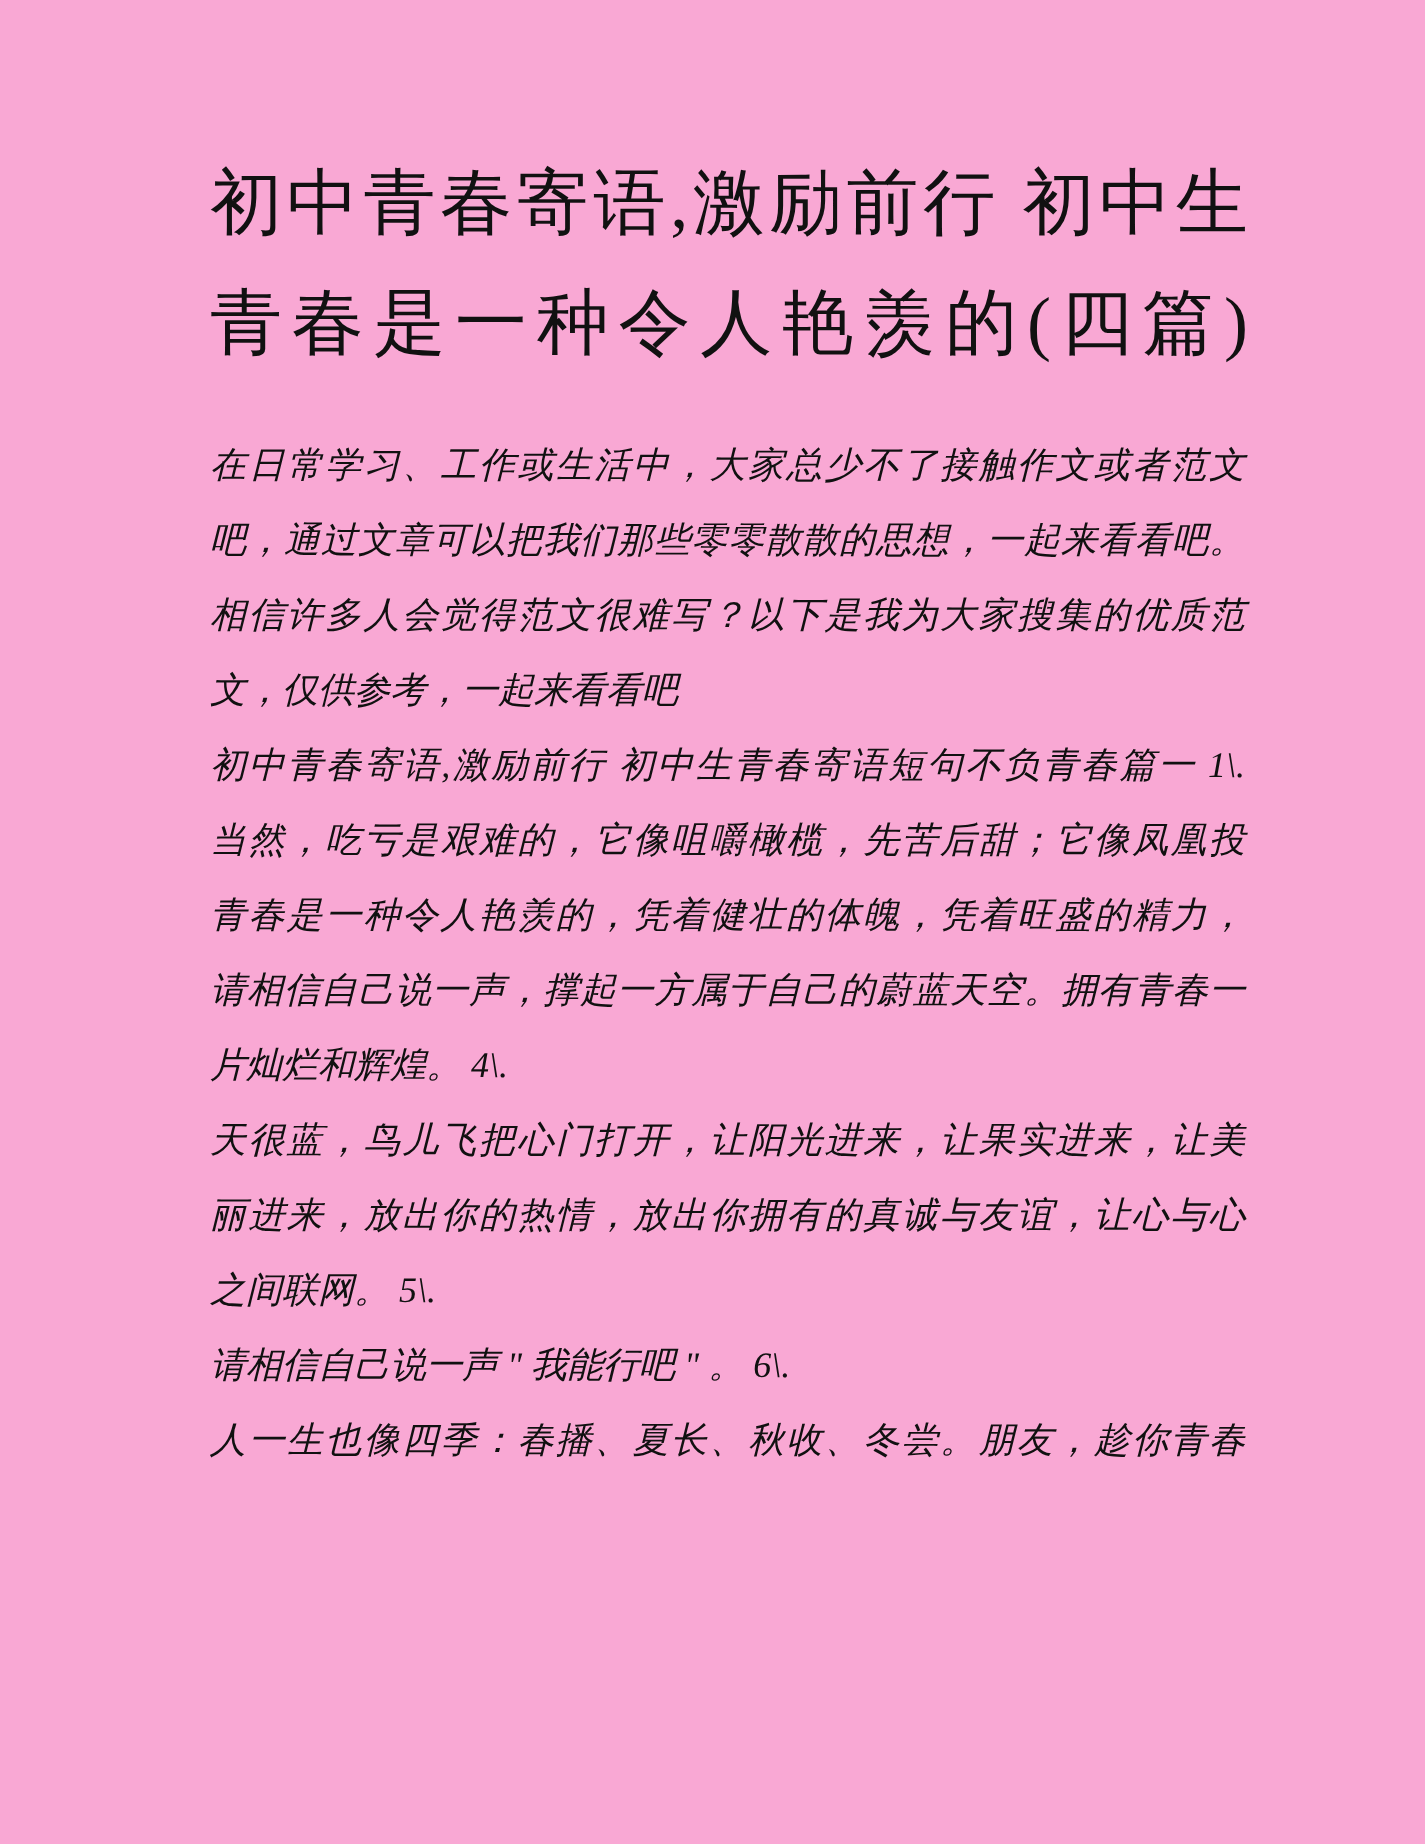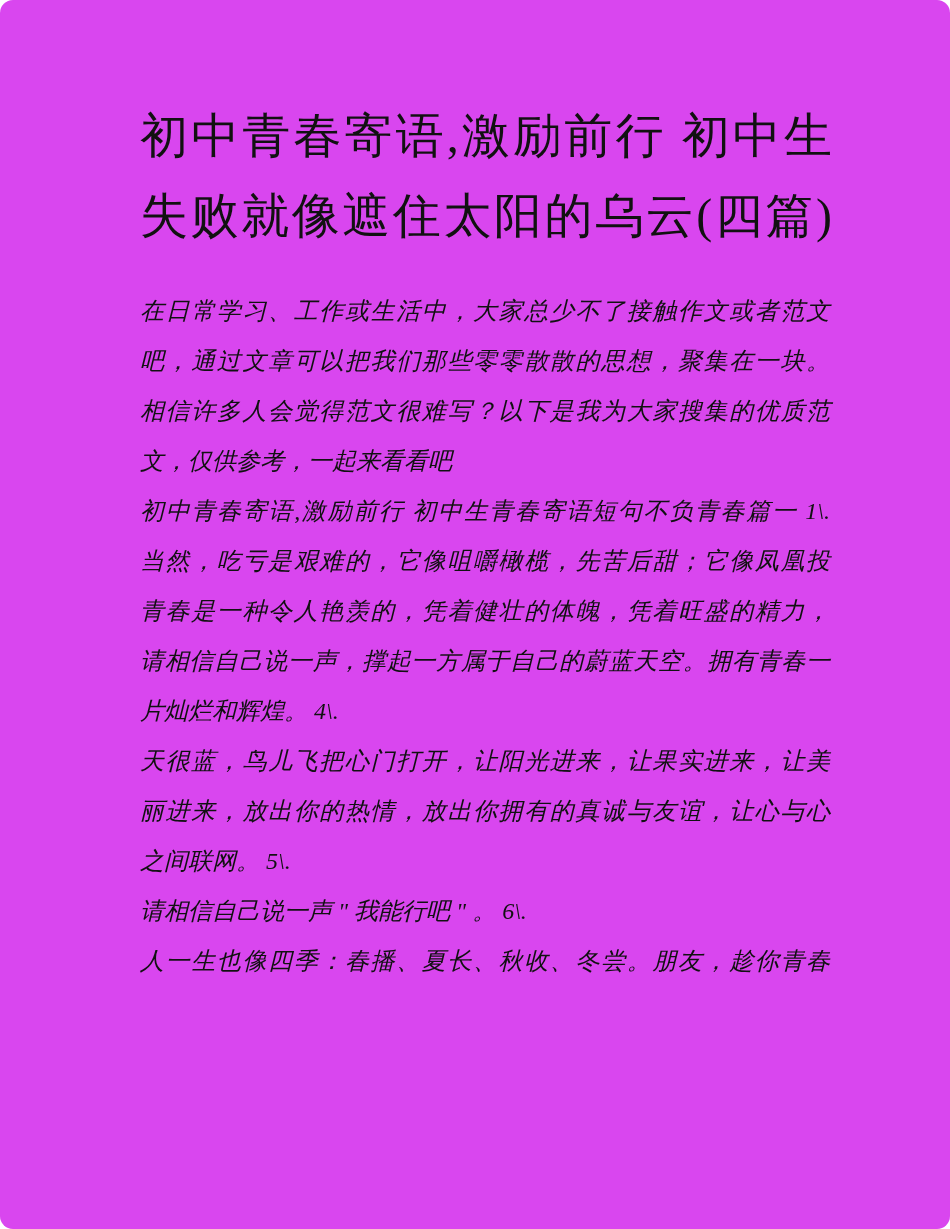--- a/index.html
+++ b/index.html
@@ -4,25 +4,24 @@
 <style>
   html, body {
     margin: 0;
     padding: 0;
     background: #ffffff;
   }
   .page {
     position: relative;
     width: 950px;
     height: 1229px;
-    background: #d946ef;
+    background: #f9a8d4;
     overflow: hidden;
     font-family: "Liberation Serif", "DejaVu Serif", serif;
     color: #111111;
-    border-radius: 13px;
   }
   .doc-title {
     position: absolute;
     left: 140px;
     top: 96px;
     width: 692px;
   }
   .doc-title .t-line {
     height: 80px;
     line-height: 80px;
@@ -55,26 +54,26 @@
     text-align-last: left;
   }
 </style>
 </head>
 <body>
 
 <div class="page">
 
   <div class="doc-title">
     <div class="t-line">初中青春寄语,激励前行 初中生</div>
-    <div class="t-line">失败就像遮住太阳的乌云(四篇)</div>
+    <div class="t-line">青春是一种令人艳羡的(四篇)</div>
   </div>
 
   <div class="doc-body">
     <div class="line fill">在日常学习、工作或生活中，大家总少不了接触作文或者范文</div>
-    <div class="line fill">吧，通过文章可以把我们那些零零散散的思想，聚集在一块。</div>
+    <div class="line fill">吧，通过文章可以把我们那些零零散散的思想，一起来看看吧。</div>
     <div class="line fill">相信许多人会觉得范文很难写？以下是我为大家搜集的优质范</div>
     <div class="line end">文，仅供参考，一起来看看吧</div>
     <div class="line fill">初中青春寄语,激励前行 初中生青春寄语短句不负青春篇一 1\.</div>
     <div class="line fill">当然，吃亏是艰难的，它像咀嚼橄榄，先苦后甜；它像凤凰投</div>
     <div class="line fill">青春是一种令人艳羡的，凭着健壮的体魄，凭着旺盛的精力，</div>
     <div class="line fill">请相信自己说一声，撑起一方属于自己的蔚蓝天空。拥有青春一</div>
     <div class="line end">片灿烂和辉煌。 4\.</div>
     <div class="line fill">天很蓝，鸟儿飞把心门打开，让阳光进来，让果实进来，让美</div>
     <div class="line fill">丽进来，放出你的热情，放出你拥有的真诚与友谊，让心与心</div>
     <div class="line end">之间联网。 5\.</div>

